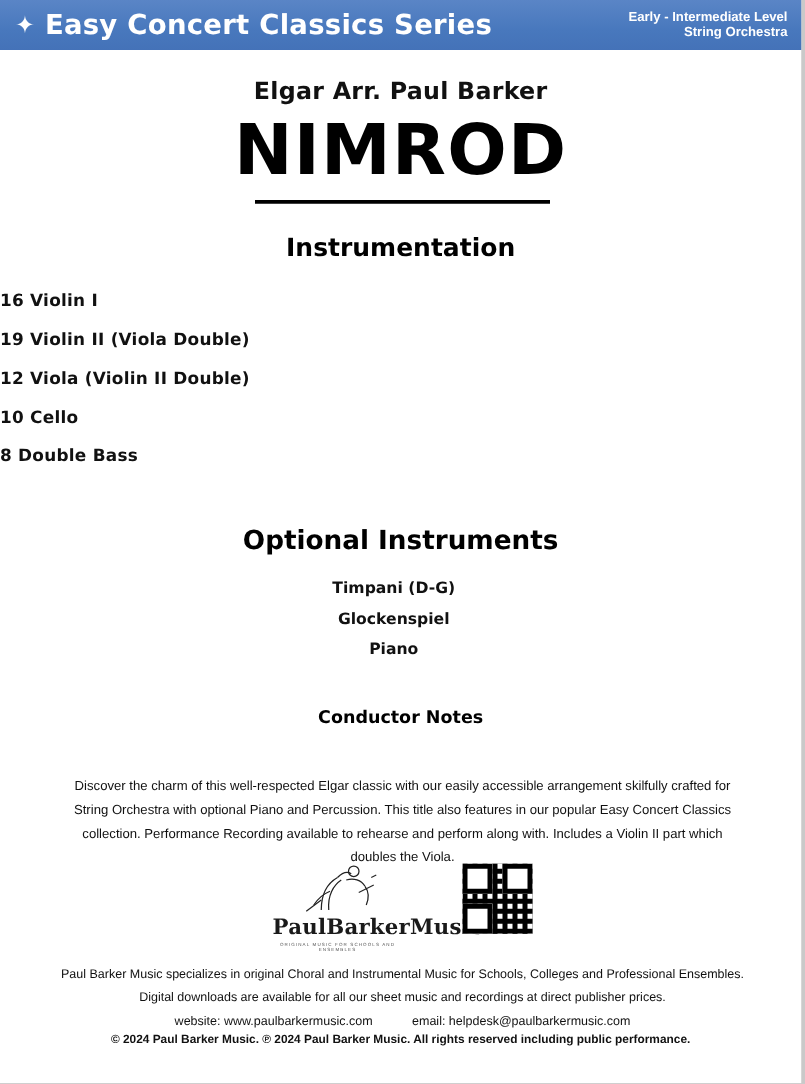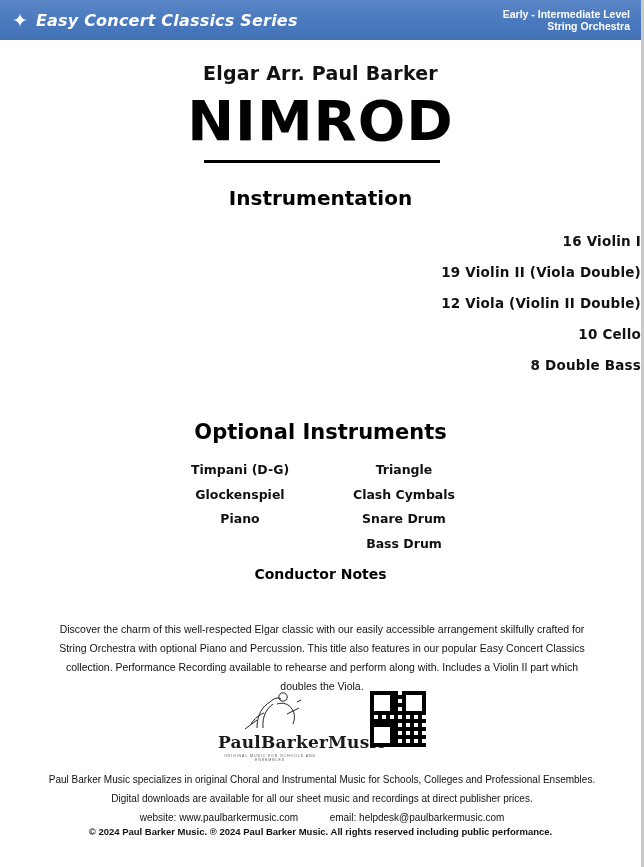--- a/index.html
+++ b/index.html
@@ -34,23 +34,22 @@
     padding: 0 10px 0 12px;
   }
   .banner-star {
     font-size: 19px;
     line-height: 19px;
     margin-right: 8px;
     color: #ffffff;
   }
   .banner-title {
     font-family: "DejaVu Sans", sans-serif;
-    font-size: 16px;
-    font-weight: bold;
-    font-style: italic;
+    font-size: 22px;
+    font-weight: bold;
     letter-spacing: 0.2px;
     white-space: nowrap;
   }
   .banner-right {
     margin-left: auto;
     text-align: right;
     font-size: 10.5px;
     font-weight: bold;
     line-height: 12.5px;
     padding-right: 4px;
@@ -97,21 +96,21 @@
   }
   #instrumentation-heading {
     position: absolute;
     top: 186px;
     font-size: 20px;
   }
   .instr-list {
     position: absolute;
     top: 226px;
     width: 100%;
-    text-align: right;
+    text-align: left;
   }
   .instr-item {
     font-family: "DejaVu Sans", sans-serif;
     font-size: 13.5px;
     font-weight: bold;
     color: #111;
     line-height: 31px;
     letter-spacing: 0.2px;
   }
   #optional-heading {
@@ -284,26 +283,20 @@
     <div class="instr-item">10 Cello</div>
     <div class="instr-item">8 Double Bass</div>
   </div>
 
   <div class="section-heading" id="optional-heading">Optional Instruments</div>
   <div class="optional-grid">
     <div class="opt-col left">
       <div class="opt-item">Timpani (D-G)</div>
       <div class="opt-item">Glockenspiel</div>
       <div class="opt-item">Piano</div>
-    </div>
-    <div class="opt-col right">
-      <div class="opt-item">Triangle</div>
-      <div class="opt-item">Clash Cymbals</div>
-      <div class="opt-item">Snare Drum</div>
-      <div class="opt-item">Bass Drum</div>
     </div>
   </div>
 
   <div class="section-heading" id="conductor-heading">Conductor Notes</div>
   <div class="notes-body">Discover the charm of this well-respected Elgar classic with our easily accessible arrangement skilfully crafted for String Orchestra with optional Piano and Percussion. This title also features in our popular Easy Concert Classics collection. Performance Recording available to rehearse and perform along with. Includes a Violin II part which doubles the Viola.</div>
 
   <div class="media-row">
     <div class="logo-box">
       <div class="logo-mark">
         <svg width="66" height="42" viewBox="0 0 66 42" aria-hidden="true">

